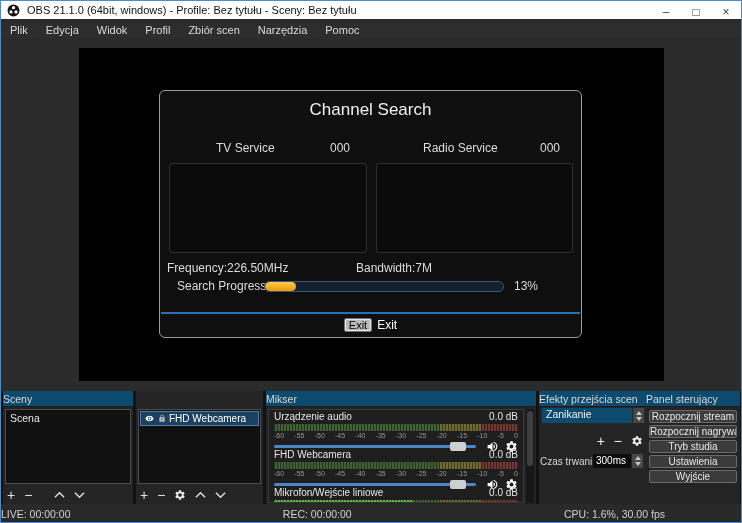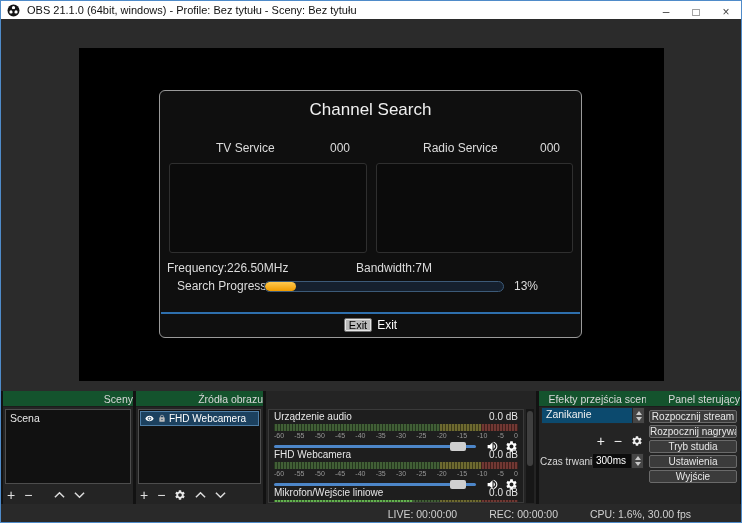--- a/index.html
+++ b/index.html
@@ -34,21 +34,21 @@
   .progressbar { position:absolute; left:104px; top:190px; width:240px; height:11px; background:#15202e; border:1px solid #3c5a78; border-radius:6px; overflow:hidden; }
   .progressfill { height:100%; width:0; background:linear-gradient(180deg,#ffc94f,#ef9b00); border-radius:5px; }
   .dlg-sep { position:absolute; left:1px; right:1px; top:221px; height:2px; background:#2e6fad; }
   .exitrow { position:absolute; left:0; top:227px; width:100%; display:flex; justify-content:center; align-items:center; gap:5px; }
   .exitkey { font-size:11px; line-height:13px; height:14px; padding:0 4px; background:#b9b9b9; color:#000; border:1px solid #707070; box-shadow:inset 0 0 0 1px #e8e8e8; border-radius:2px; }
   .exittext { font-size:12px; color:#fff; }
 
   
   .docks { position:absolute; left:0; top:390px; width:100%; height:113px; background:#121212; }
   .panel { position:absolute; top:0; height:113px; background:#242424; }
-  .panel-header { position:absolute; left:0; top:0; width:100%; height:16px; background:#14532d; border-bottom:1px solid #1c1c1c; text-align:right; font-size:10.5px; line-height:16px; color:#d8d8d8; }
+  .panel-header { position:absolute; left:0; top:0; width:100%; height:16px; background:#0c4a6e; border-bottom:1px solid #1c1c1c; text-align:left; font-size:10.5px; line-height:16px; color:#d8d8d8; }
   .p-scenes { left:2px; width:130px; } .p-sources { left:135px; width:127px; }
   .p-mixer { left:265px; width:270px; } .p-trans { left:538px; width:108px;padding-left:16px; } .p-ctrl { left:645px; width:94px; }
 
   .listbox { position:absolute; left:2px; right:2px; top:18px; bottom:20px; background:#111; border:1px solid #4d4d4d; overflow:hidden; }
   .listitem { font-size:10.5px; color:#e8e8e8; padding:2px 4px; }
   .srcitem { margin:1px; height:15px; background:#1c415f; border:1px solid #4e7ea6; display:flex; align-items:center; gap:3px; padding:0 3px; color:#fff; font-size:10px; white-space:nowrap; }
   .dock-toolbar { position:absolute; left:4px; right:2px; bottom:1px; height:17px; display:flex; align-items:center; gap:9px; color:#e0e0e0; }
   .tb-txt { font-size:14px; line-height:14px; cursor:default; }
   .tb-ic { display:flex; align-items:center; }
   .tb-sp { width:4px; }
@@ -79,21 +79,21 @@
   .transbtns { position:absolute; right:4px; top:41px; height:17px; display:flex; align-items:center; gap:9px; color:#efefef; }
   .durrow { position:absolute; left:1px; right:3px; top:62px; height:16px; display:flex; align-items:center; }
   .durlabel { font-size:10px; color:#d8d8d8; width:52px; white-space:nowrap; overflow:hidden; }
   .durbox { flex:1; height:16px; display:flex; border:1px solid #262626; }
   .durval { flex:1; background:#0c0c0c; color:#fff; font-size:10px; line-height:14px; padding-left:3px; }
 
   
   .ctrlbtn { position:absolute; left:3px; right:3px; height:13px; background:#3b3b3b; border:1px solid #6a6a6a; border-radius:2px; color:#e8e8e8; font-size:10px; line-height:11px; text-align:center; white-space:nowrap; overflow:hidden; }
 
   
-  .statusbar { position:absolute; left:0; top:503px; width:100%; height:19px; background:#292929; display:flex; align-items:center; justify-content:flex-end; gap:32px; padding-right:50px; }
+  .statusbar { position:absolute; left:0; top:503px; width:100%; height:19px; background:#292929; display:flex; align-items:center; justify-content:space-between; gap:32px; padding-right:76px; }
   .statusbar span { font-size:10.5px; color:#d0d0d0; white-space:nowrap; }
 
   svg { display:block; }
 </style>
 </head>
 <body>
 
 <div id="window">
 
   <div class="titlebar">
@@ -107,20 +107,29 @@
         </svg>
     </span>
     <span class="title">OBS 21.1.0 (64bit, windows) - Profile: Bez tytułu - Sceny: Bez tytułu</span>
     <div class="wincontrols">
       <span class="wc">–</span>
       <span class="wc">□</span>
       <span class="wc">×</span>
     </div>
   </div>
 
+  <div class="menubar">
+    <span>Plik</span>
+    <span>Edycja</span>
+    <span>Widok</span>
+    <span>Profil</span>
+    <span>Zbiór scen</span>
+    <span>Narzędzia</span>
+    <span>Pomoc</span>
+  </div>
 
   <div class="preview">
     <div class="video">
 
       <div class="dialog">
         <div class="dlg-title">Channel Search</div>
         <span class="dlg-label svc-tv-l">TV Service</span>
         <span class="dlg-label svc-tv-v">000</span>
         <span class="dlg-label svc-ra-l">Radio Service</span>
         <span class="dlg-label svc-ra-v">000</span>
@@ -160,21 +169,20 @@
           </span>
         <span class="tb-ic">
             <svg width="11" height="8" viewBox="0 0 12 8">
               <polyline points="1,1.5 6,6.5 11,1.5" fill="none" stroke="#dcdcdc" stroke-width="1.6"></polyline>
             </svg>
           </span>
       </div>
     </div>
 
     <div class="panel p-sources">
-      <div class="panel-header">Źródła obrazu</div>
       <div class="listbox">
         <div class="srcitem">
           <span class="tb-ic">
               <svg width="11" height="9" viewBox="0 0 24 24">
                 <path fill="#fff" d="M12,4.5C7,4.5,2.73,7.61,1,12c1.73,4.39,6,7.5,11,7.5s9.27-3.11,11-7.5C21.27,7.61,17,4.5,12,4.5z M12,17 c-2.76,0-5-2.24-5-5s2.24-5,5-5s5,2.24,5,5S14.76,17,12,17z M12,9c-1.66,0-3,1.34-3,3s1.34,3,3,3s3-1.34,3-3S13.34,9,12,9z"></path>
               </svg>
             </span>
           <span class="tb-ic">
               <svg width="8" height="9" viewBox="0 0 24 24">
                 <path fill="#bdbdbd" d="M18,8h-1V6c0-2.76-2.24-5-5-5S7,3.24,7,6v2H6c-1.1,0-2,0.9-2,2v10c0,1.1,0.9,2,2,2h12c1.1,0,2-0.9,2-2V10 C20,8.9,19.1,8,18,8z M12,17c-1.1,0-2-0.9-2-2s0.9-2,2-2s2,0.9,2,2S13.1,17,12,17z M15.1,8H8.9V6c0-1.71,1.39-3.1,3.1-3.1 s3.1,1.39,3.1,3.1V8z"></path>
@@ -198,20 +206,21 @@
           </span>
         <span class="tb-ic">
             <svg width="11" height="8" viewBox="0 0 12 8">
               <polyline points="1,1.5 6,6.5 11,1.5" fill="none" stroke="#dcdcdc" stroke-width="1.6"></polyline>
             </svg>
           </span>
       </div>
     </div>
 
     <div class="panel p-mixer">
+      <div class="panel-header">Mikser</div>
       <div class="mixer-content">
 
         <div class="mixrow">
           <div class="mixhead">
             <span>Urządzenie audio</span>
             <span>0.0 dB</span>
           </div>
           <div class="meter">
               <div class="meter-level" style="width: 0%;"></div>
             </div>

